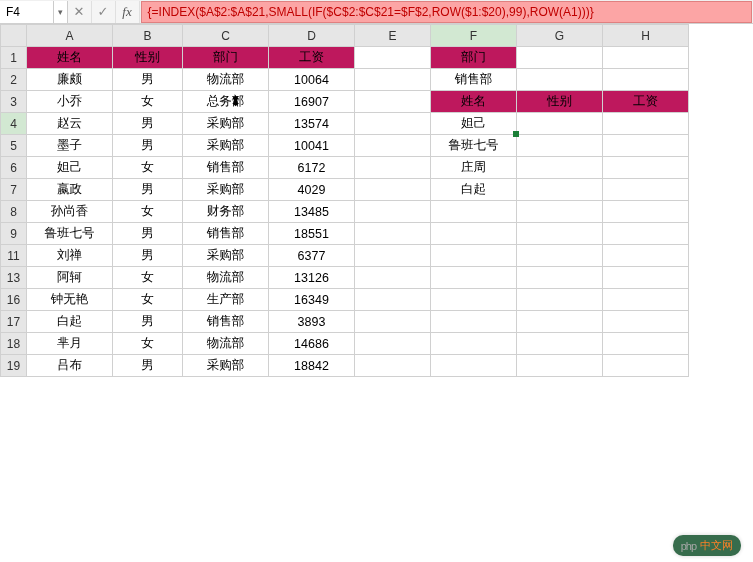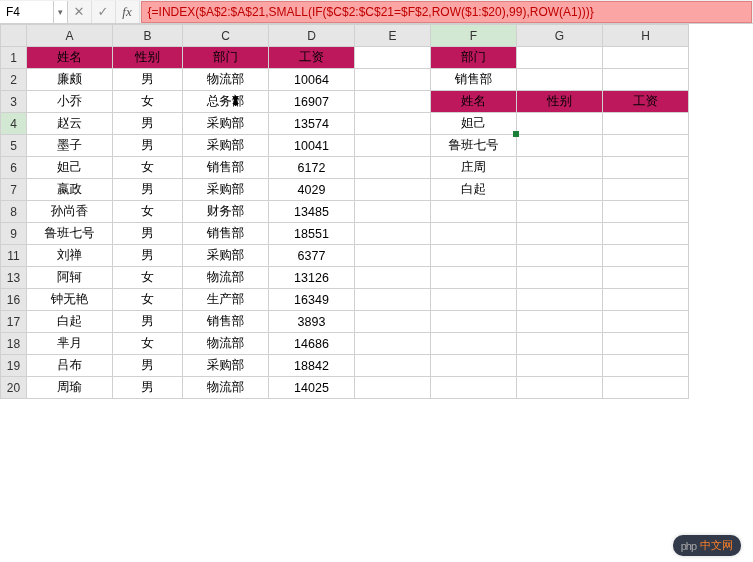--- a/index.html
+++ b/index.html
@@ -43,21 +43,21 @@
     
     td.selected { border: 2px solid #1a7f37; position: relative; }
     td.selected::after { content: ''; position: absolute; right: -3px; bottom: -3px; width: 6px; height: 6px; background: #1a7f37; }
     
     
     th.active-h { background: #d2e8d2; }
     th.rowh.selrow { background: #d2e8d2; }
     
     
     .watermark { position: fixed; right: 8px; bottom: 6px; display: flex; align-items: center; opacity: 0.85; }
-    .wm-badge { background: #0f172a; border-radius: 10px; padding: 3px 8px; font-size: 11px; color: #ff6a00; box-shadow: 0 0 4px rgba(0,0,0,.2); margin-right: 4px; display:flex; align-items:center; gap:4px;}
+    .wm-badge { background: #14532d; border-radius: 10px; padding: 3px 8px; font-size: 11px; color: #ff6a00; box-shadow: 0 0 4px rgba(0,0,0,.2); margin-right: 4px; display:flex; align-items:center; gap:4px;}
     .wm-badge b { color:#999; font-weight:normal; letter-spacing:-1px; }
     
     .cursor-cross { position: absolute; pointer-events:none; font-size:14px; color:#000; }
   </style>
 </head>
 <body>
 
 <div class="formula-bar">
   <div class="name-box">F4</div>
   <div class="name-box-arrow">▾</div>
@@ -239,31 +239,20 @@
           <th class="rowh">19</th>
           <td class="cA bordered">吕布</td>
           <td class="cB bordered">男</td>
           <td class="cC bordered">采购部</td>
           <td class="cD bordered">18842</td>
           <td class="cE "></td>
           <td class="cF "></td>
           <td class="cG "></td>
           <td class="cH "></td>
         </tr>
-        <tr>
-          <th class="rowh">20</th>
-          <td class="cA bordered">周瑜</td>
-          <td class="cB bordered">男</td>
-          <td class="cC bordered">物流部</td>
-          <td class="cD bordered">14025</td>
-          <td class="cE "></td>
-          <td class="cF "></td>
-          <td class="cG "></td>
-          <td class="cH "></td>
-        </tr>
       </tbody>
     </table>
 </div>
 
 <div class="watermark">
   <span class="wm-badge">
       <b>php</b>
       <span style="color:#ff6a00;">中文网</span>
     </span>
 </div>

